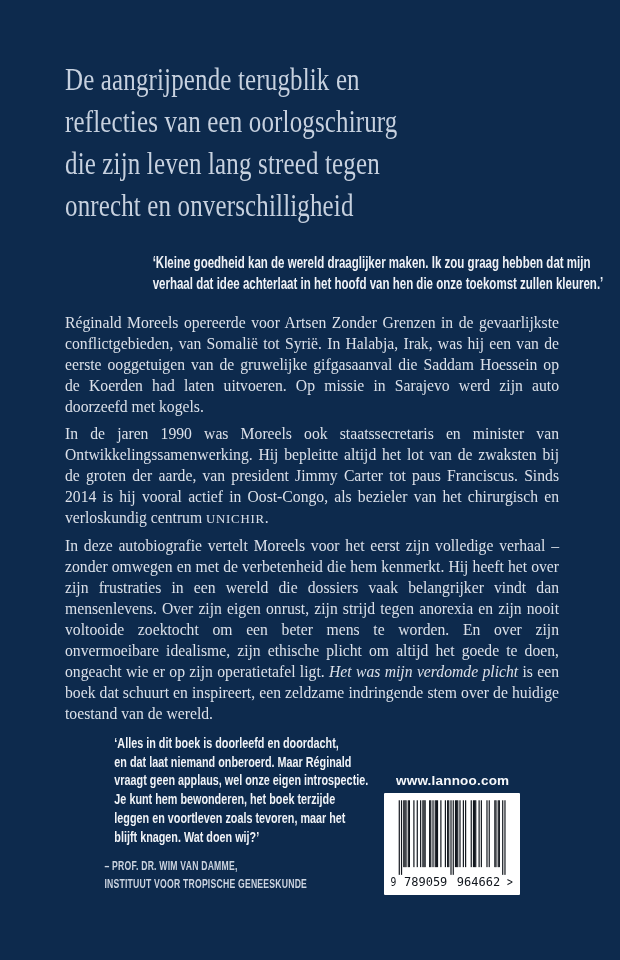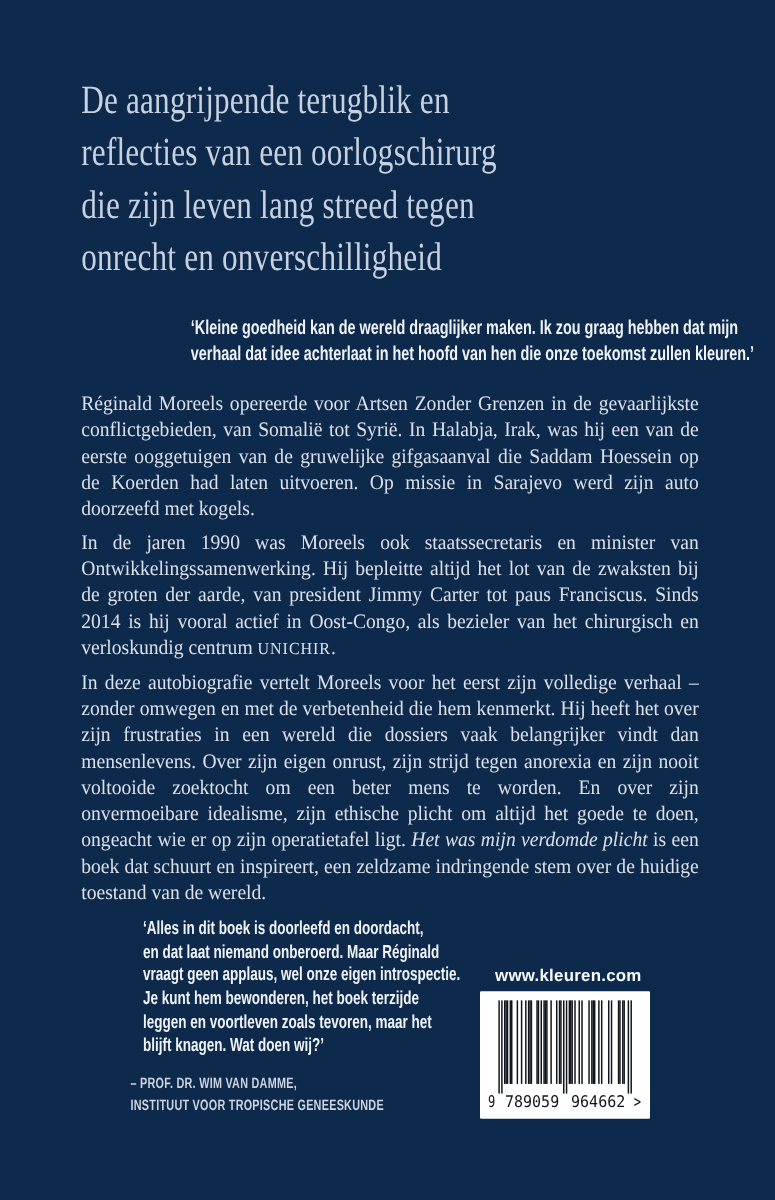--- a/index.html
+++ b/index.html
@@ -105,21 +105,21 @@
       <div>Je kunt hem bewonderen, het boek terzijde</div>
       <div>leggen en voortleven zoals tevoren, maar het</div>
       <div>blijft knagen. Wat doen wij?’</div>
     </div>
 
   <div class="attribution">
       <div>– PROF. DR. WIM VAN DAMME,</div>
       <div>INSTITUUT VOOR TROPISCHE GENEESKUNDE</div>
     </div>
 
-  <div class="website">www.kleuren.com</div>
+  <div class="website">www.lannoo.com</div>
 
   <div class="barcode-box">
     <svg id="barcode-svg" width="126" height="90" viewBox="0 0 130 70" preserveAspectRatio="none">
         <rect x="10.00" y="1" width="1.22" height="58" fill="#10151c"></rect>
         <rect x="12.32" y="1" width="1.22" height="58" fill="#10151c"></rect>
         <rect x="14.64" y="1" width="1.22" height="52" fill="#10151c"></rect>
         <rect x="15.80" y="1" width="1.22" height="52" fill="#10151c"></rect>
         <rect x="16.96" y="1" width="1.22" height="52" fill="#10151c"></rect>
         <rect x="19.28" y="1" width="1.22" height="52" fill="#10151c"></rect>
         <rect x="20.44" y="1" width="1.22" height="52" fill="#10151c"></rect>

